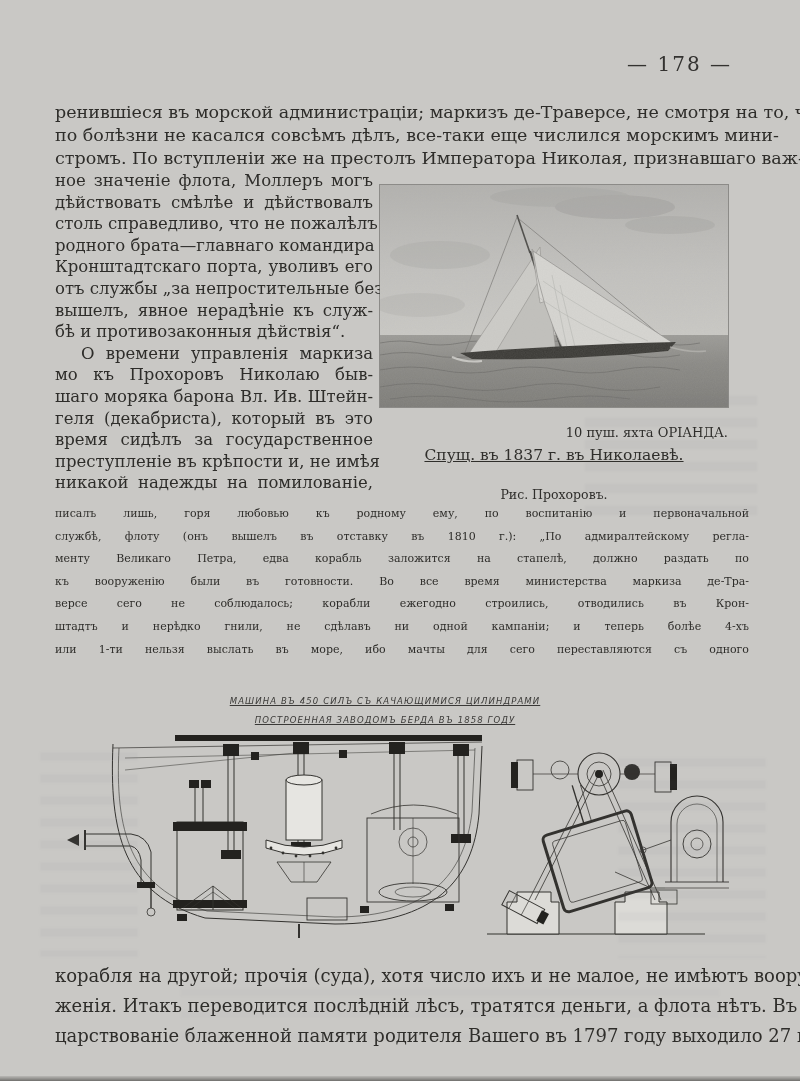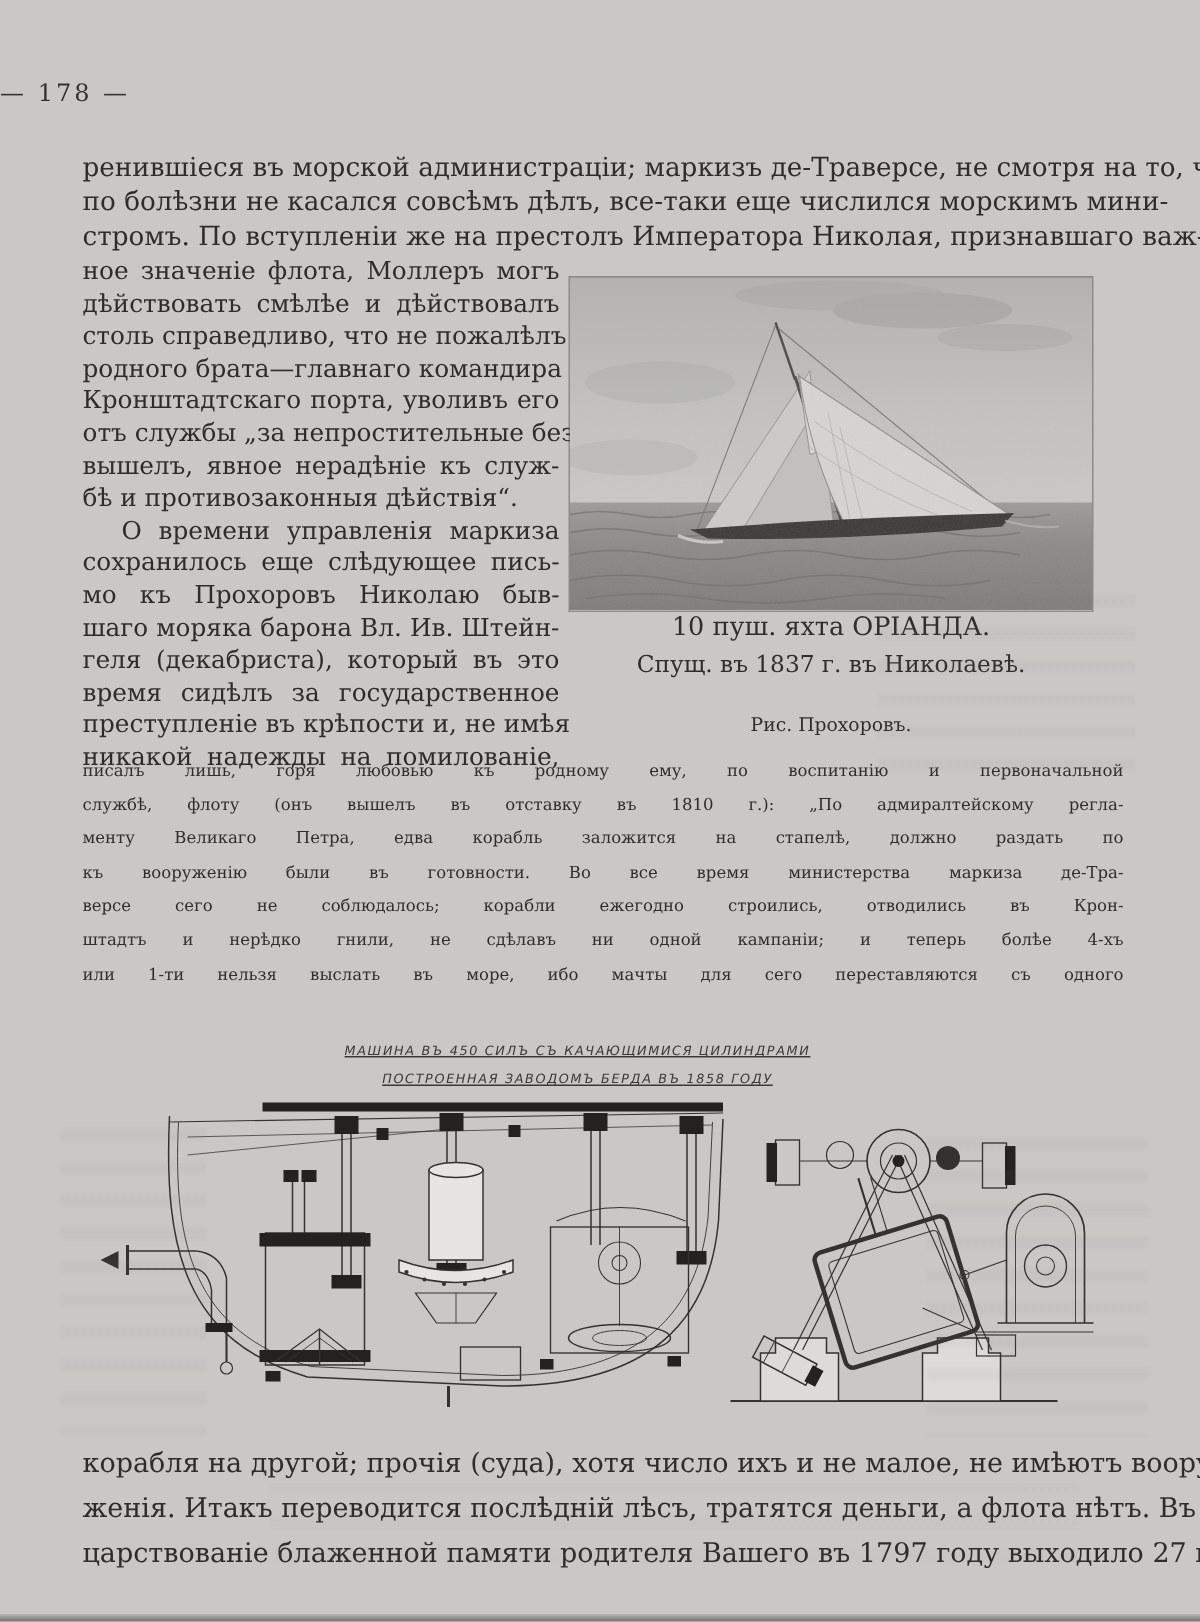--- a/index.html
+++ b/index.html
@@ -8,39 +8,39 @@
     position:relative;width:800px;height:1081px;overflow:hidden;
     background:
       linear-gradient(90deg, rgba(180,179,176,.35) 0, rgba(180,179,176,0) 26px),
       linear-gradient(270deg, rgba(175,174,171,.45) 0, rgba(175,174,171,0) 22px),
       linear-gradient(0deg, rgba(150,150,148,.55) 0, rgba(150,150,148,0) 10px),
       linear-gradient(180deg, rgba(190,189,186,.30) 0, rgba(190,189,186,0) 18px),
       radial-gradient(130% 105% at 52% 42%, #edecе8 0%, #eae9e5 55%, #e1e0dc 100%),
       #e9e8e4;
     color:#2b2a28;
   }
-  .pageno{position:absolute;top:52px;left:0;width:732px;text-align:left;
-    font-size:16px;letter-spacing:2px;color:#333230;}
+  .pageno{position:absolute;top:52px;left:0;width:732px;text-align:right;
+    font-size:20px;letter-spacing:2px;color:#333230;}
   .para{position:absolute;}
   .tline{
     text-align:justify;text-align-last:justify;white-space:nowrap;
     color:#2e2d2a;
   }
   .tline.ind{text-indent:26px;}
   .tline.end{text-align-last:left;}
   .para-top{left:55px;top:101px;width:693px;font-size:17.5px;line-height:23px;}
   .col-left{left:55px;top:170px;width:318px;font-size:16.5px;line-height:21.6px;}
   .para-mid{left:55px;top:503px;width:694px;font-size:11px;line-height:22.6px;}
   .para-bottom{left:55px;top:961px;width:692px;font-size:18px;line-height:30px;}
 
   .fig-yacht{position:absolute;left:380px;top:185px;width:348px;}
   .yacht-frame{width:348px;height:222px;display:block;box-shadow:0 0 0 1px rgba(90,89,86,.55);}
   .yacht-cap{width:348px;text-align:center;color:#2f2e2b;}
-  .yacht-cap .c1{margin-top:1px;font-size:17px;}
-  .yacht-cap .c2{margin-top:6px;font-size:15.5px;}
+  .yacht-cap .c1{margin-top:18px;font-size:13px;text-align:right;}
+  .yacht-cap .c2{margin-top:6px;font-size:15.5px;text-decoration:underline;}
   .yacht-cap .c3{margin-top:23px;font-size:12.5px;}
 
   .fig-engine-cap{position:absolute;left:205px;top:692px;width:360px;text-align:center;
     font-family:"DejaVu Sans","Liberation Sans",sans-serif;
     font-style:italic;font-size:8.5px;letter-spacing:1.1px;color:#3a3937;line-height:19px;
     text-transform:uppercase;text-decoration:underline;}
   .fig-engine{position:absolute;left:55px;top:722px;width:715px;height:240px;}
 
   .ghost{position:absolute;pointer-events:none;opacity:.55;
     background:repeating-linear-gradient(180deg, rgba(120,120,128,.10) 0 9px, rgba(120,120,128,0) 9px 22px);
@@ -68,21 +68,20 @@
   <div class="para col-left">
       <div class="tline">ное значеніе флота, Моллеръ могъ</div>
       <div class="tline">дѣйствовать смѣлѣе и дѣйствовалъ</div>
       <div class="tline">столь справедливо, что не пожалѣлъ</div>
       <div class="tline">родного брата—главнаго командира</div>
       <div class="tline">Кронштадтскаго порта, уволивъ его</div>
       <div class="tline">отъ службы „за непростительные без-</div>
       <div class="tline">вышелъ, явное нерадѣніе къ служ-</div>
       <div class="tline end">бѣ и противозаконныя дѣйствія“.</div>
       <div class="tline ind">О времени управленія маркиза</div>
-      <div class="tline">сохранилось еще слѣдующее пись-</div>
       <div class="tline">мо къ Прохоровъ Николаю быв-</div>
       <div class="tline">шаго моряка барона Вл. Ив. Штейн-</div>
       <div class="tline">геля (декабриста), который въ это</div>
       <div class="tline">время сидѣлъ за государственное</div>
       <div class="tline">преступленіе въ крѣпости и, не имѣя</div>
       <div class="tline">никакой надежды на помилованіе,</div>
     </div>
 
   <div class="fig-yacht">
     <svg class="yacht-frame" viewBox="0 0 348 222" xmlns="http://www.w3.org/2000/svg">

